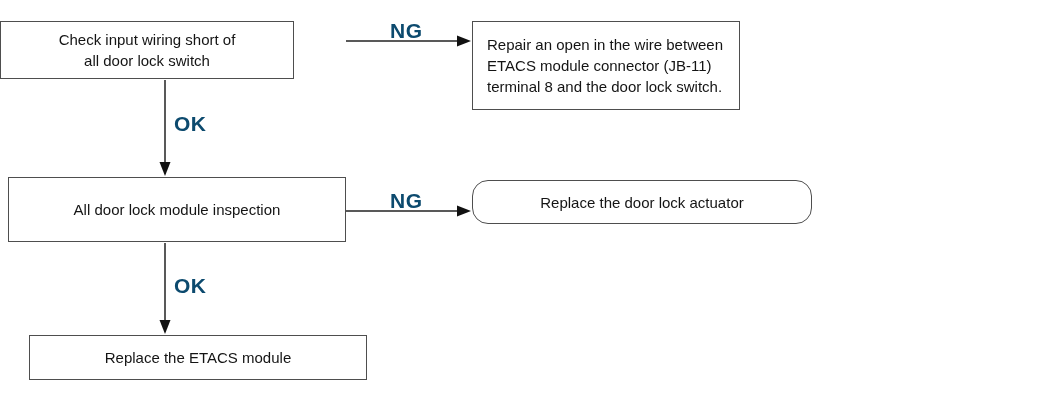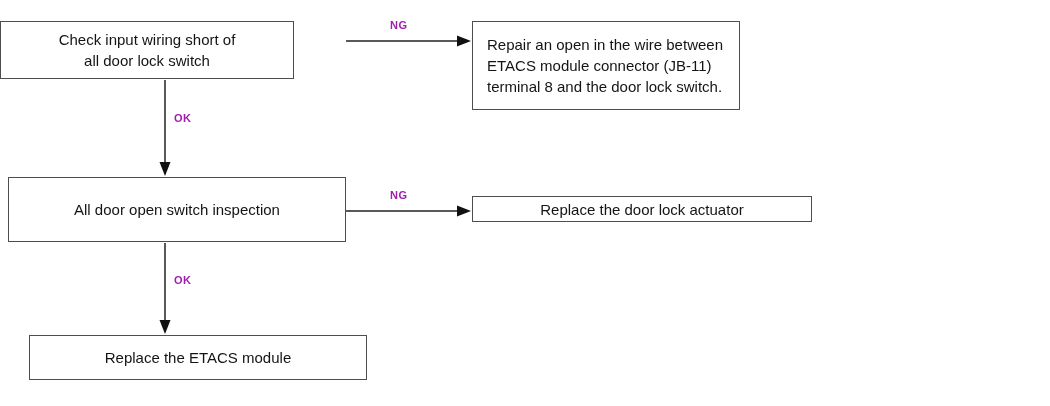--- a/index.html
+++ b/index.html
@@ -31,28 +31,28 @@
   }
   .node.left-align {
     justify-content: flex-start;
     text-align: left;
     padding-left: 14px;
     padding-right: 8px;
   }
   #node-check   { left: 0;   top: 21px;  width: 294px; height: 58px; }
   #node-repair  { left: 472px; top: 21px;  width: 268px; height: 89px; }
   #node-inspect { left: 8px;   top: 177px; width: 338px; height: 65px; }
-  #node-actuator{ left: 472px; top: 196px; width: 340px; height: 26px; }
+  #node-actuator{ left: 472px; top: 180px; width: 340px; height: 44px; border-radius: 16px; }
   #node-etacs   { left: 8px;   top: 335px; width: 338px; height: 45px; margin-left: 21px; }
 
   .edge-label {
     position: absolute;
-    font-size: 11px;
+    font-size: 21px;
     font-weight: bold;
-    color: #a21caf;
+    color: #0c4a6e;
     letter-spacing: 0.5px;
   }
   #label-ng-1 { left: 390px; top: 19px; }
   #label-ok-1 { left: 174px; top: 112px; }
   #label-ng-2 { left: 390px; top: 189px; }
   #label-ok-2 { left: 174px; top: 274px; }
 
   svg.connectors {
     position: absolute;
     left: 0;
@@ -93,21 +93,21 @@
     </g>
   </svg>
 
   <div class="node" id="node-check">Check input wiring short of
 all door lock switch</div>
 
   <div class="node left-align" id="node-repair">Repair an open in the wire between
 ETACS module connector (JB-11)
 terminal 8 and the door lock switch.</div>
 
-  <div class="node" id="node-inspect">All door open switch inspection</div>
+  <div class="node" id="node-inspect">All door lock module inspection</div>
 
   <div class="node" id="node-actuator">Replace the door lock actuator</div>
 
   <div class="node" id="node-etacs">Replace the ETACS module</div>
 
   <span class="edge-label" id="label-ng-1">NG</span>
 
   <span class="edge-label" id="label-ok-1">OK</span>
 
   <span class="edge-label" id="label-ng-2">NG</span>

